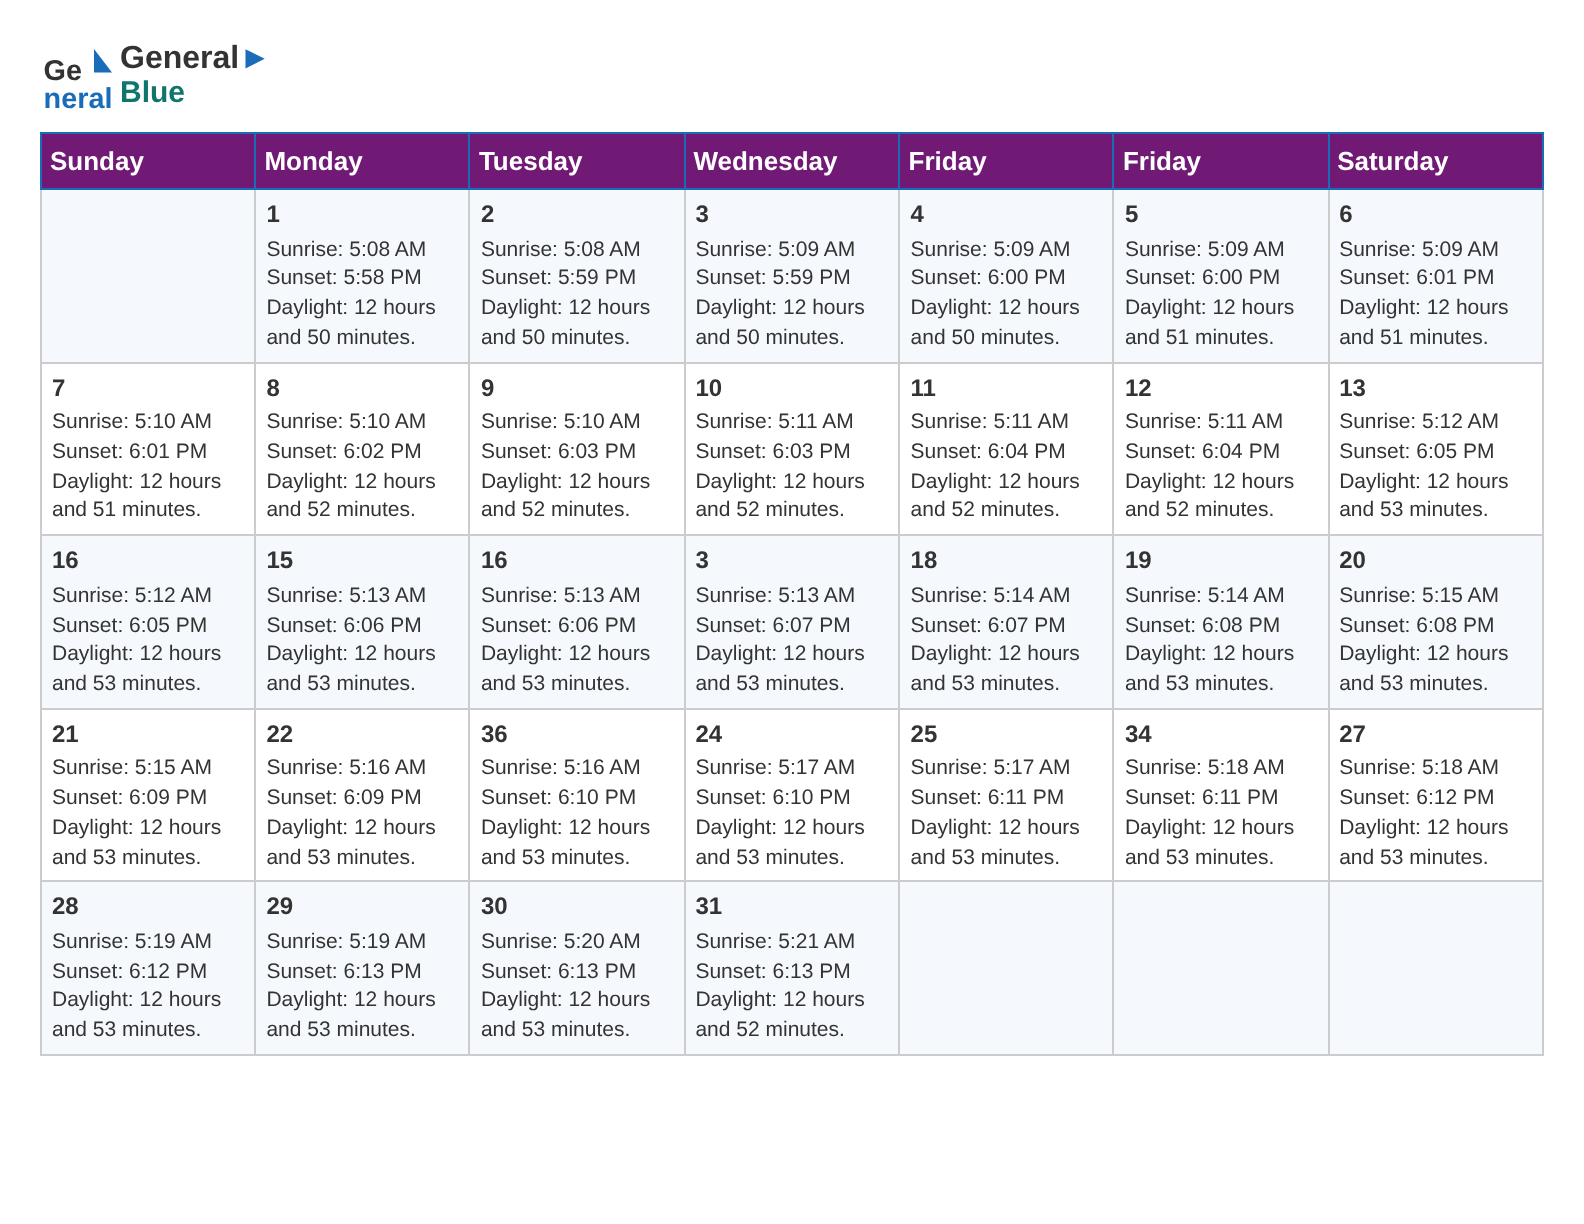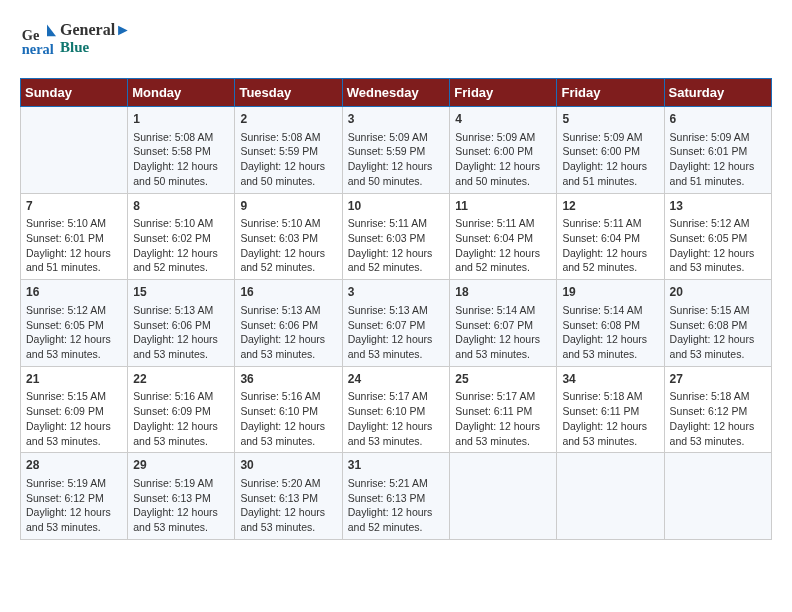--- a/index.html
+++ b/index.html
@@ -7,22 +7,21 @@
       font-family: Arial, sans-serif;
       background: #fff;
       width: 792px;
       min-height: 612px;
       padding: 20px;
     }
     .header {
       display: flex;
       justify-content: space-between;
       align-items: flex-start;
-      margin-bottom: 22px;
-      font-family: Liberation Serif, serif;
+      margin-bottom: 10px;
     }
     .logo {
       display: flex;
       align-items: center;
     }
     .logo-icon {
       width: 36px;
       height: 36px;
       margin-right: 4px;
     }
@@ -38,21 +37,21 @@
       font-size: 14px;
       color: #555;
       margin-top: 2px;
     }
     table {
       width: 100%;
       border-collapse: collapse;
       font-size: 11px;
     }
     thead tr th {
-      background-color: #7f1d1d;
+      background-color: #701a75;
       color: #fff;
       padding: 6px 4px;
       text-align: left;
       font-size: 13px;
       font-weight: bold;
       border: 1px solid #1a6cb8;
     }
     tbody tr td {
       border: 1px solid #ccc;
       padding: 4px 5px;

